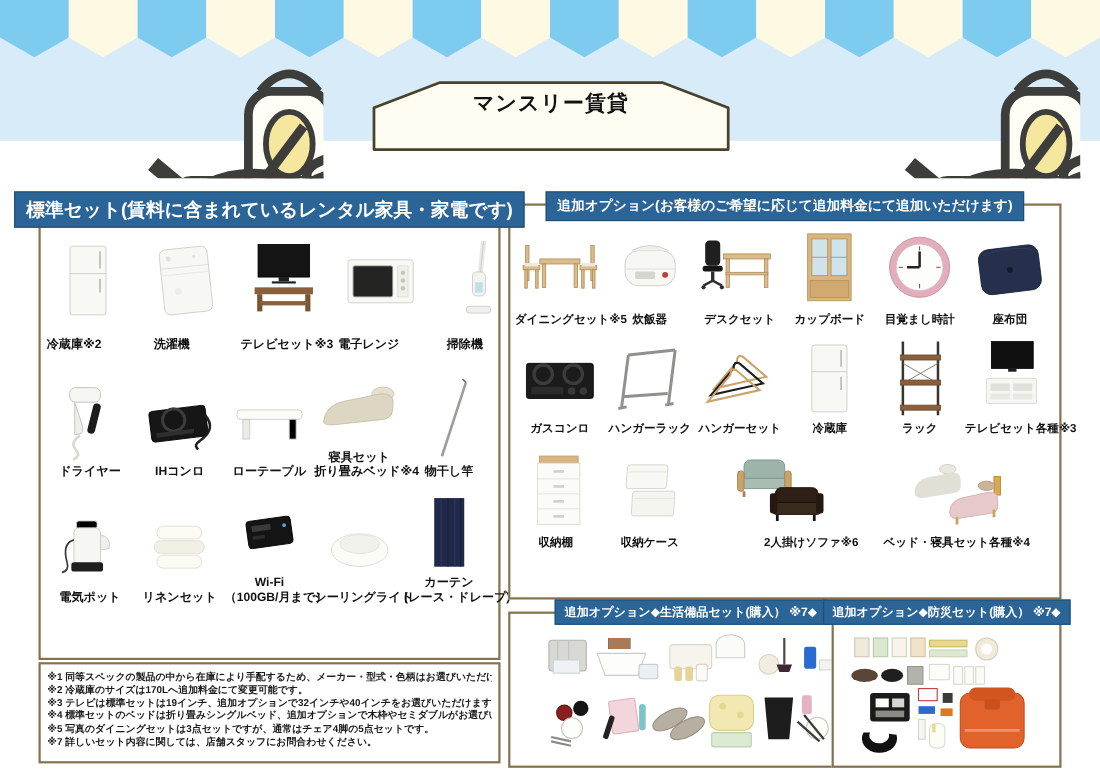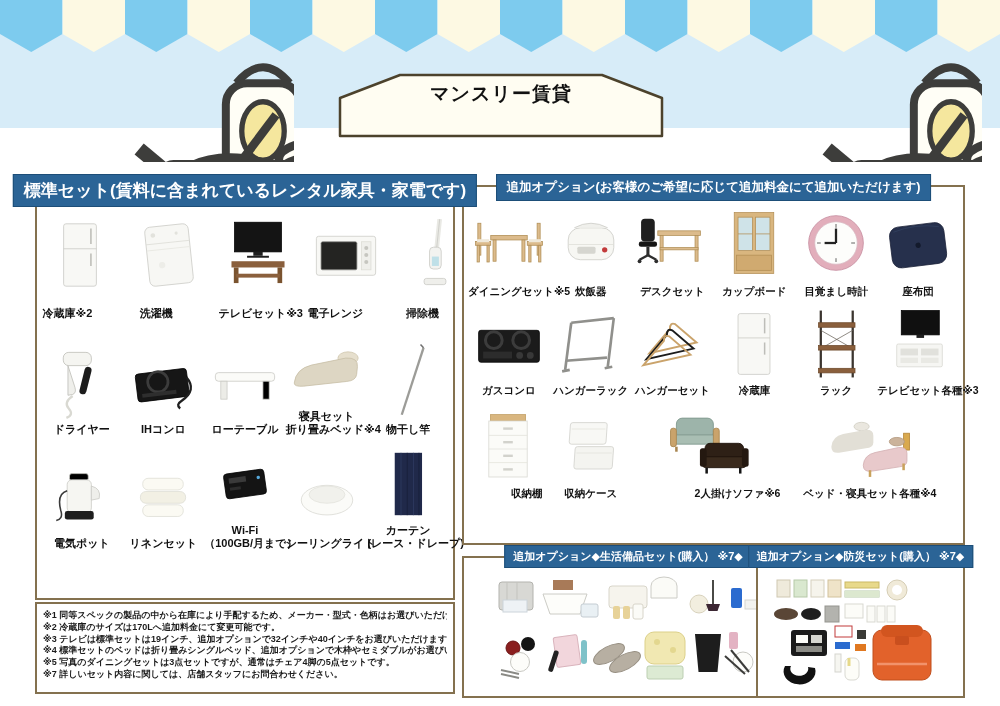--- a/index.html
+++ b/index.html
@@ -36,21 +36,21 @@
   .lb{font-size:11px;font-weight:700;line-height:13px;color:#111;white-space:nowrap;}
   .panel-std .lrow{padding:0 4px;}
   .panel-std .r1{margin-top:16px;gap:36px;} .panel-std .r1 .prod{width:78px;height:104px;}
   .panel-std .r2{margin-top:8px;}  .panel-std .r2 .prod{width:78px;height:82px;}
   .panel-std .r3{margin-top:8px;}  .panel-std .r3 .prod{width:78px;height:80px;}
   .panel-opt .lrow{padding:0 4px;}
   .panel-opt .lb{font-size:10.5px;}
   .panel-opt .r1{margin-top:14px;} .panel-opt .r1 .prod{width:76px;height:84px;}
   .panel-opt .r2{margin-top:6px;}  .panel-opt .r2 .prod{width:76px;height:80px;}
   .panel-opt .r3{margin-top:6px;}  .panel-opt .r3 .prod{height:84px;}
-  .w1{flex:1.0;text-align:right;} .w2{flex:1.3;} .w3{flex:1.9;text-align:right;} .w4{flex:2.4;}
+  .w1{flex:1.0;} .w2{flex:1.3;} .w3{flex:1.9;text-align:right;} .w4{flex:2.4;}
   .w3 .prod{width:130px;} .w4 .prod{width:170px;} .w1 .prod,.w2 .prod{width:80px;}
   
   .notes{padding:6px 6px;}
   .note-line{font-size:9px;font-weight:700;line-height:11.8px;white-space:nowrap;overflow:hidden;color:#1b1b1b;}
   
   .collage{display:block;margin:16px auto 0;}
 </style>
 </head>
 <body>
 

